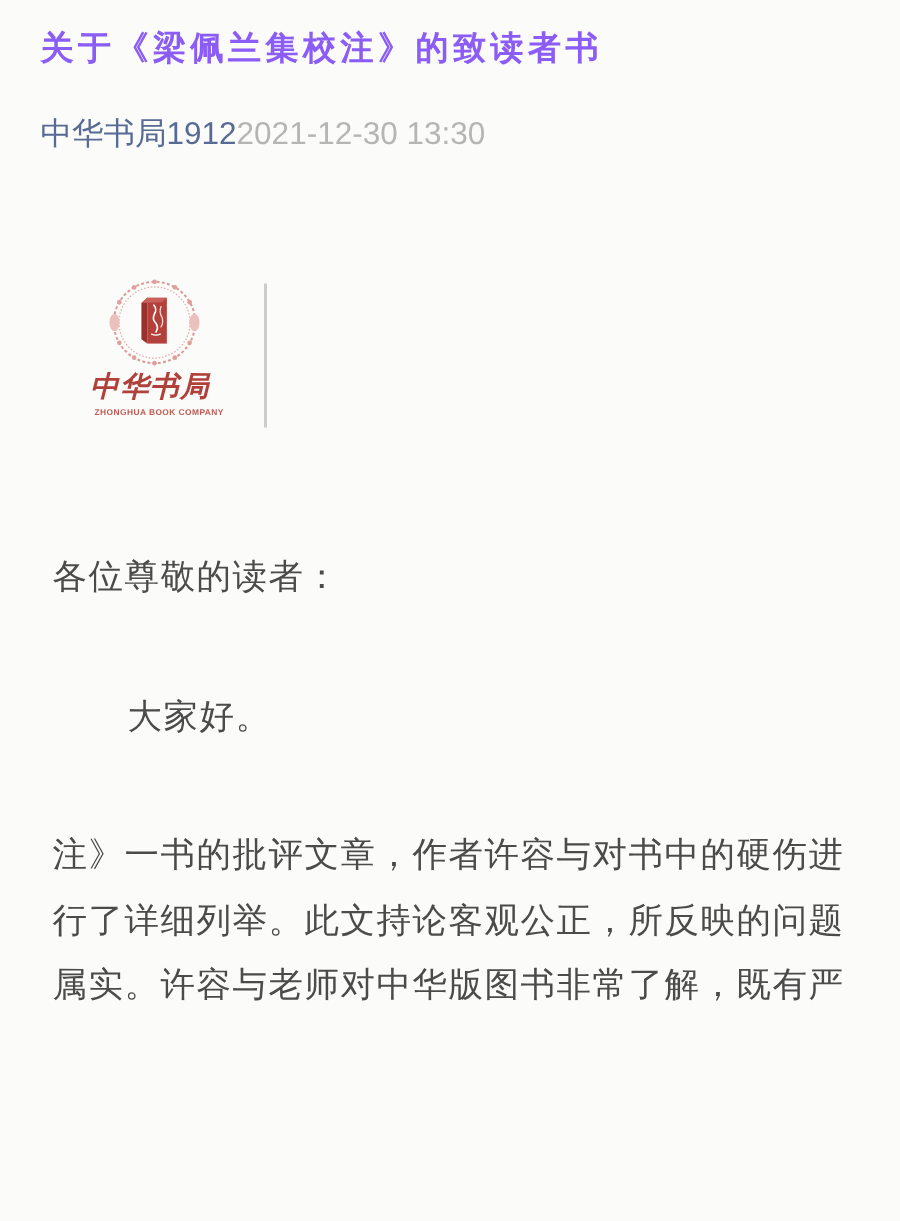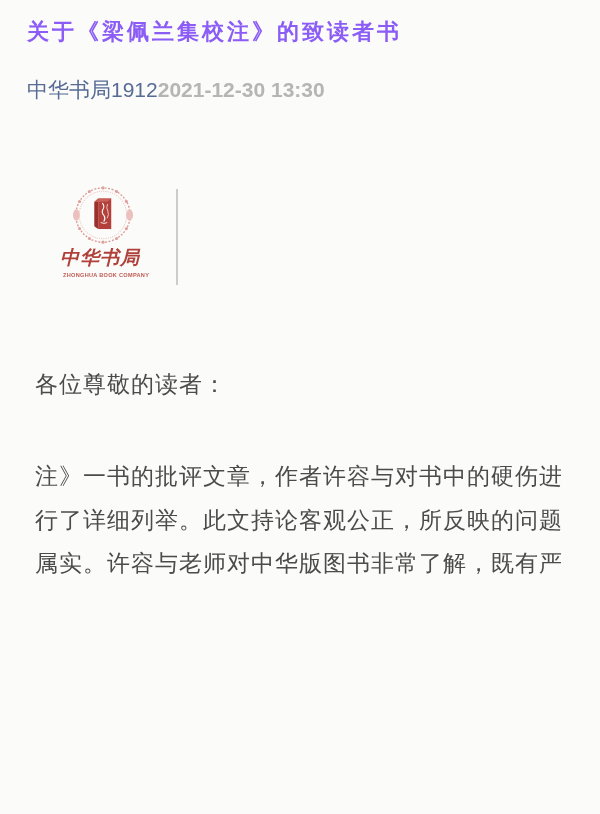--- a/index.html
+++ b/index.html
@@ -20,21 +20,21 @@
     color: #8b5cf6;
   }
 
   .byline {
     margin: 23px 27px 0 27px;
     display: flex;
     align-items: baseline;
     line-height: 26px;
   }
   .account { color: #576b95; font-size: 21px; }
-  .date    { color: #b5b5b5; font-size: 21px; font-weight: bold; }
+  .date    { color: #b5b5b5; font-size: 21px; }
 
   .banner { position: relative; margin-top: 78px; height: 160px; }
 
   .seal { position: absolute; left: 72px; top: 3px; width: 62px; height: 62px; }
 
   .logo-zh {
     position: absolute; left: 52px; top: 64px; width: 96px;
     text-align: center;
     font-family: "DejaVu Serif", "Liberation Serif", serif;
     font-style: italic;
@@ -125,20 +125,21 @@
 
     <div class="logo-en">ZHONGHUA BOOK COMPANY</div>
 
     <div class="v-divider"></div>
 
   </div>
 
   <div class="content">
     <div class="greeting">各位尊敬的读者：</div>
 
+    <div class="opening">大家好。</div>
 
     <div class="para">
       <div class="line">注》一书的批评文章，作者许容与对书中的硬伤进</div>
       <div class="line">行了详细列举。此文持论客观公正，所反映的问题</div>
       <div class="line">属实。许容与老师对中华版图书非常了解，既有严</div>
     </div>
   </div>
 
 </div>
 

